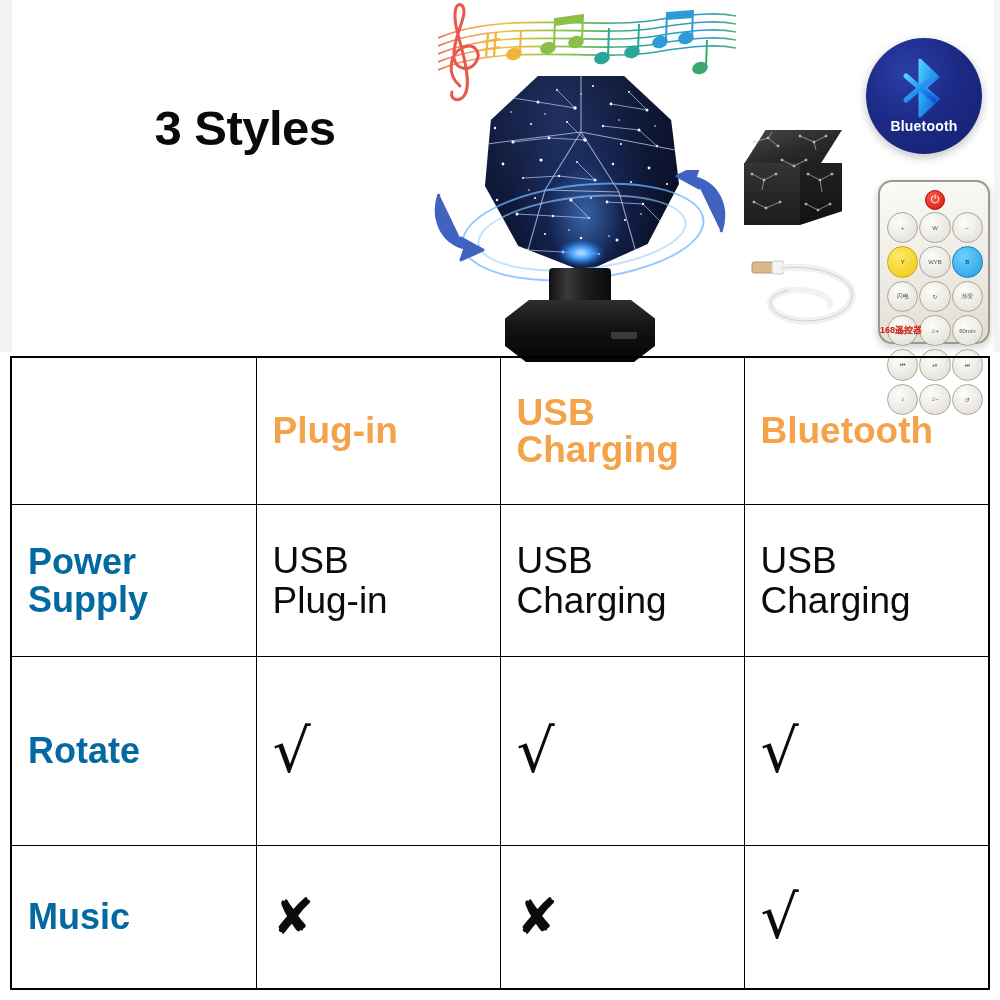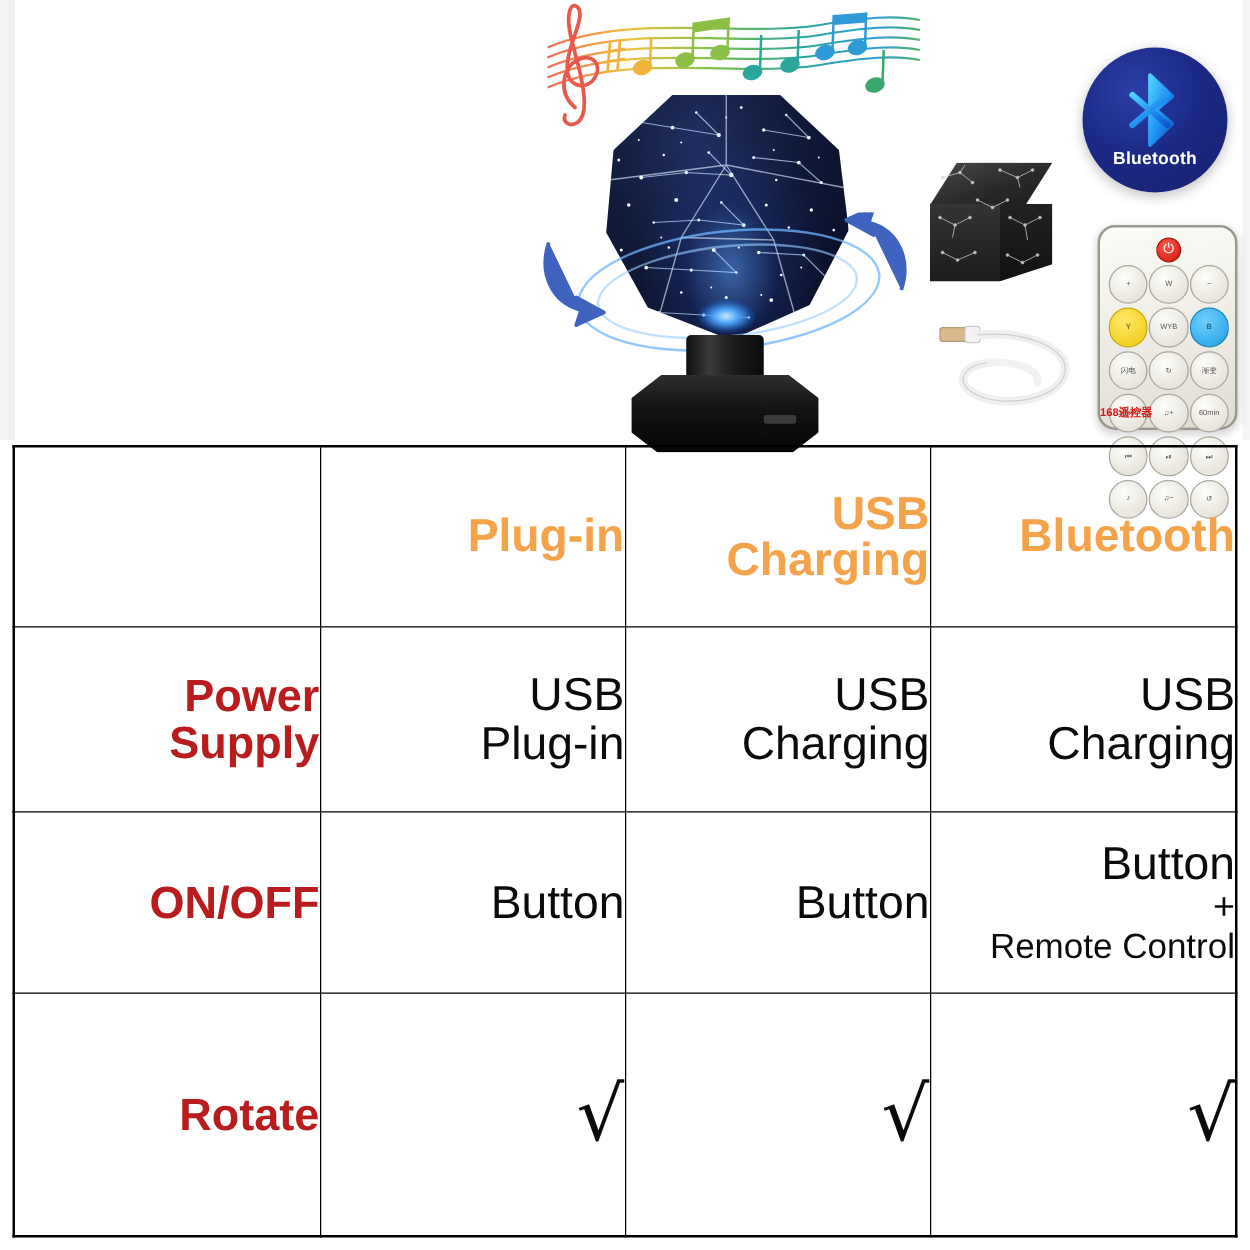--- a/index.html
+++ b/index.html
@@ -141,30 +141,30 @@
   }
 
   
   .tbl{
     position:absolute;left:10px;top:356px;width:978px;height:634px;
     border-collapse:collapse;table-layout:fixed;
     border:2px solid #000;
   }
   .tbl td{
     border:1px solid #000;
-    text-align:right;vertical-align:middle;
-    padding:0;
+    text-align:left;vertical-align:middle;
+    padding:16px;
   }
   .tbl col.c0{width:245px;}
   .tbl col.c1{width:244px;}
   .tbl col.c2{width:244px;}
   .tbl col.c3{width:245px;}
 
   .hdr{color:#F4A34A;font-weight:bold;font-size:37px;line-height:1.02;}
-  .rowlbl{color:#b91c1c;font-weight:bold;font-size:36px;line-height:1.04;}
+  .rowlbl{color:#0369a1;font-weight:bold;font-size:36px;line-height:1.04;}
   .val{color:#0b0b0b;font-size:37px;line-height:1.06;font-weight:400;}
   .val .small{font-size:28px;display:block;line-height:1.1;}
   .val .plus{font-size:30px;display:block;line-height:1.05;}
   .mark{
     color:#0b0b0b;font-size:60px;line-height:1;font-weight:400;
     font-family:"DejaVu Sans","Liberation Sans",sans-serif;
   }
   .mark.x{font-size:50px;font-weight:bold;}
   .r-head{height:103px;}
   .r-1{height:106px;}
@@ -178,20 +178,21 @@
 <body>
 
 <div class="page">
 
   <div class="band-left"></div>
   <div class="band-right"></div>
 
   <div class="hero">
 
     <div class="headline">
+      <span class="l1">3 Styles</span>
     </div>
 
     <svg class="music" viewBox="0 0 316 116">
       <defs>
         <linearGradient id="gstaff" x1="0" y1="0" x2="1" y2="0">
           <stop offset="0%" stop-color="#ef6b5a"></stop>
           <stop offset="22%" stop-color="#f2c23f"></stop>
           <stop offset="45%" stop-color="#7cc04a"></stop>
           <stop offset="68%" stop-color="#2aa79a"></stop>
           <stop offset="88%" stop-color="#2f9bd6"></stop>
@@ -462,49 +463,47 @@
         <td class="val">
           <span>USB</span><br>
           <span>Charging</span>
         </td>
         <td class="val">
           <span>USB</span><br>
           <span>Charging</span>
         </td>
       </tr>
 
-      <tr class="r-2">
-        <td class="rowlbl">
-          <span>ON/OFF</span>
-        </td>
-        <td class="val">
-          <span>Button</span>
-        </td>
-        <td class="val">
-          <span>Button</span>
-        </td>
-        <td class="val">
-          <span>Button</span>
-          <span class="plus">+</span>
-          <span class="small">Remote Control</span>
-        </td>
-      </tr>
 
       <tr class="r-3">
         <td class="rowlbl">
           <span>Rotate</span>
         </td>
         <td class="mark">
           <span>√</span>
         </td>
         <td class="mark">
           <span>√</span>
         </td>
         <td class="mark">
           <span>√</span>
         </td>
       </tr>
 
 
+      <tr class="r-5">
+        <td class="rowlbl">
+          <span>Music</span>
+        </td>
+        <td class="mark x">
+          <span>✘</span>
+        </td>
+        <td class="mark x">
+          <span>✘</span>
+        </td>
+        <td class="mark">
+          <span>√</span>
+        </td>
+      </tr>
     </tbody>
   </table>
 
 </div>
 
 </body></html>

